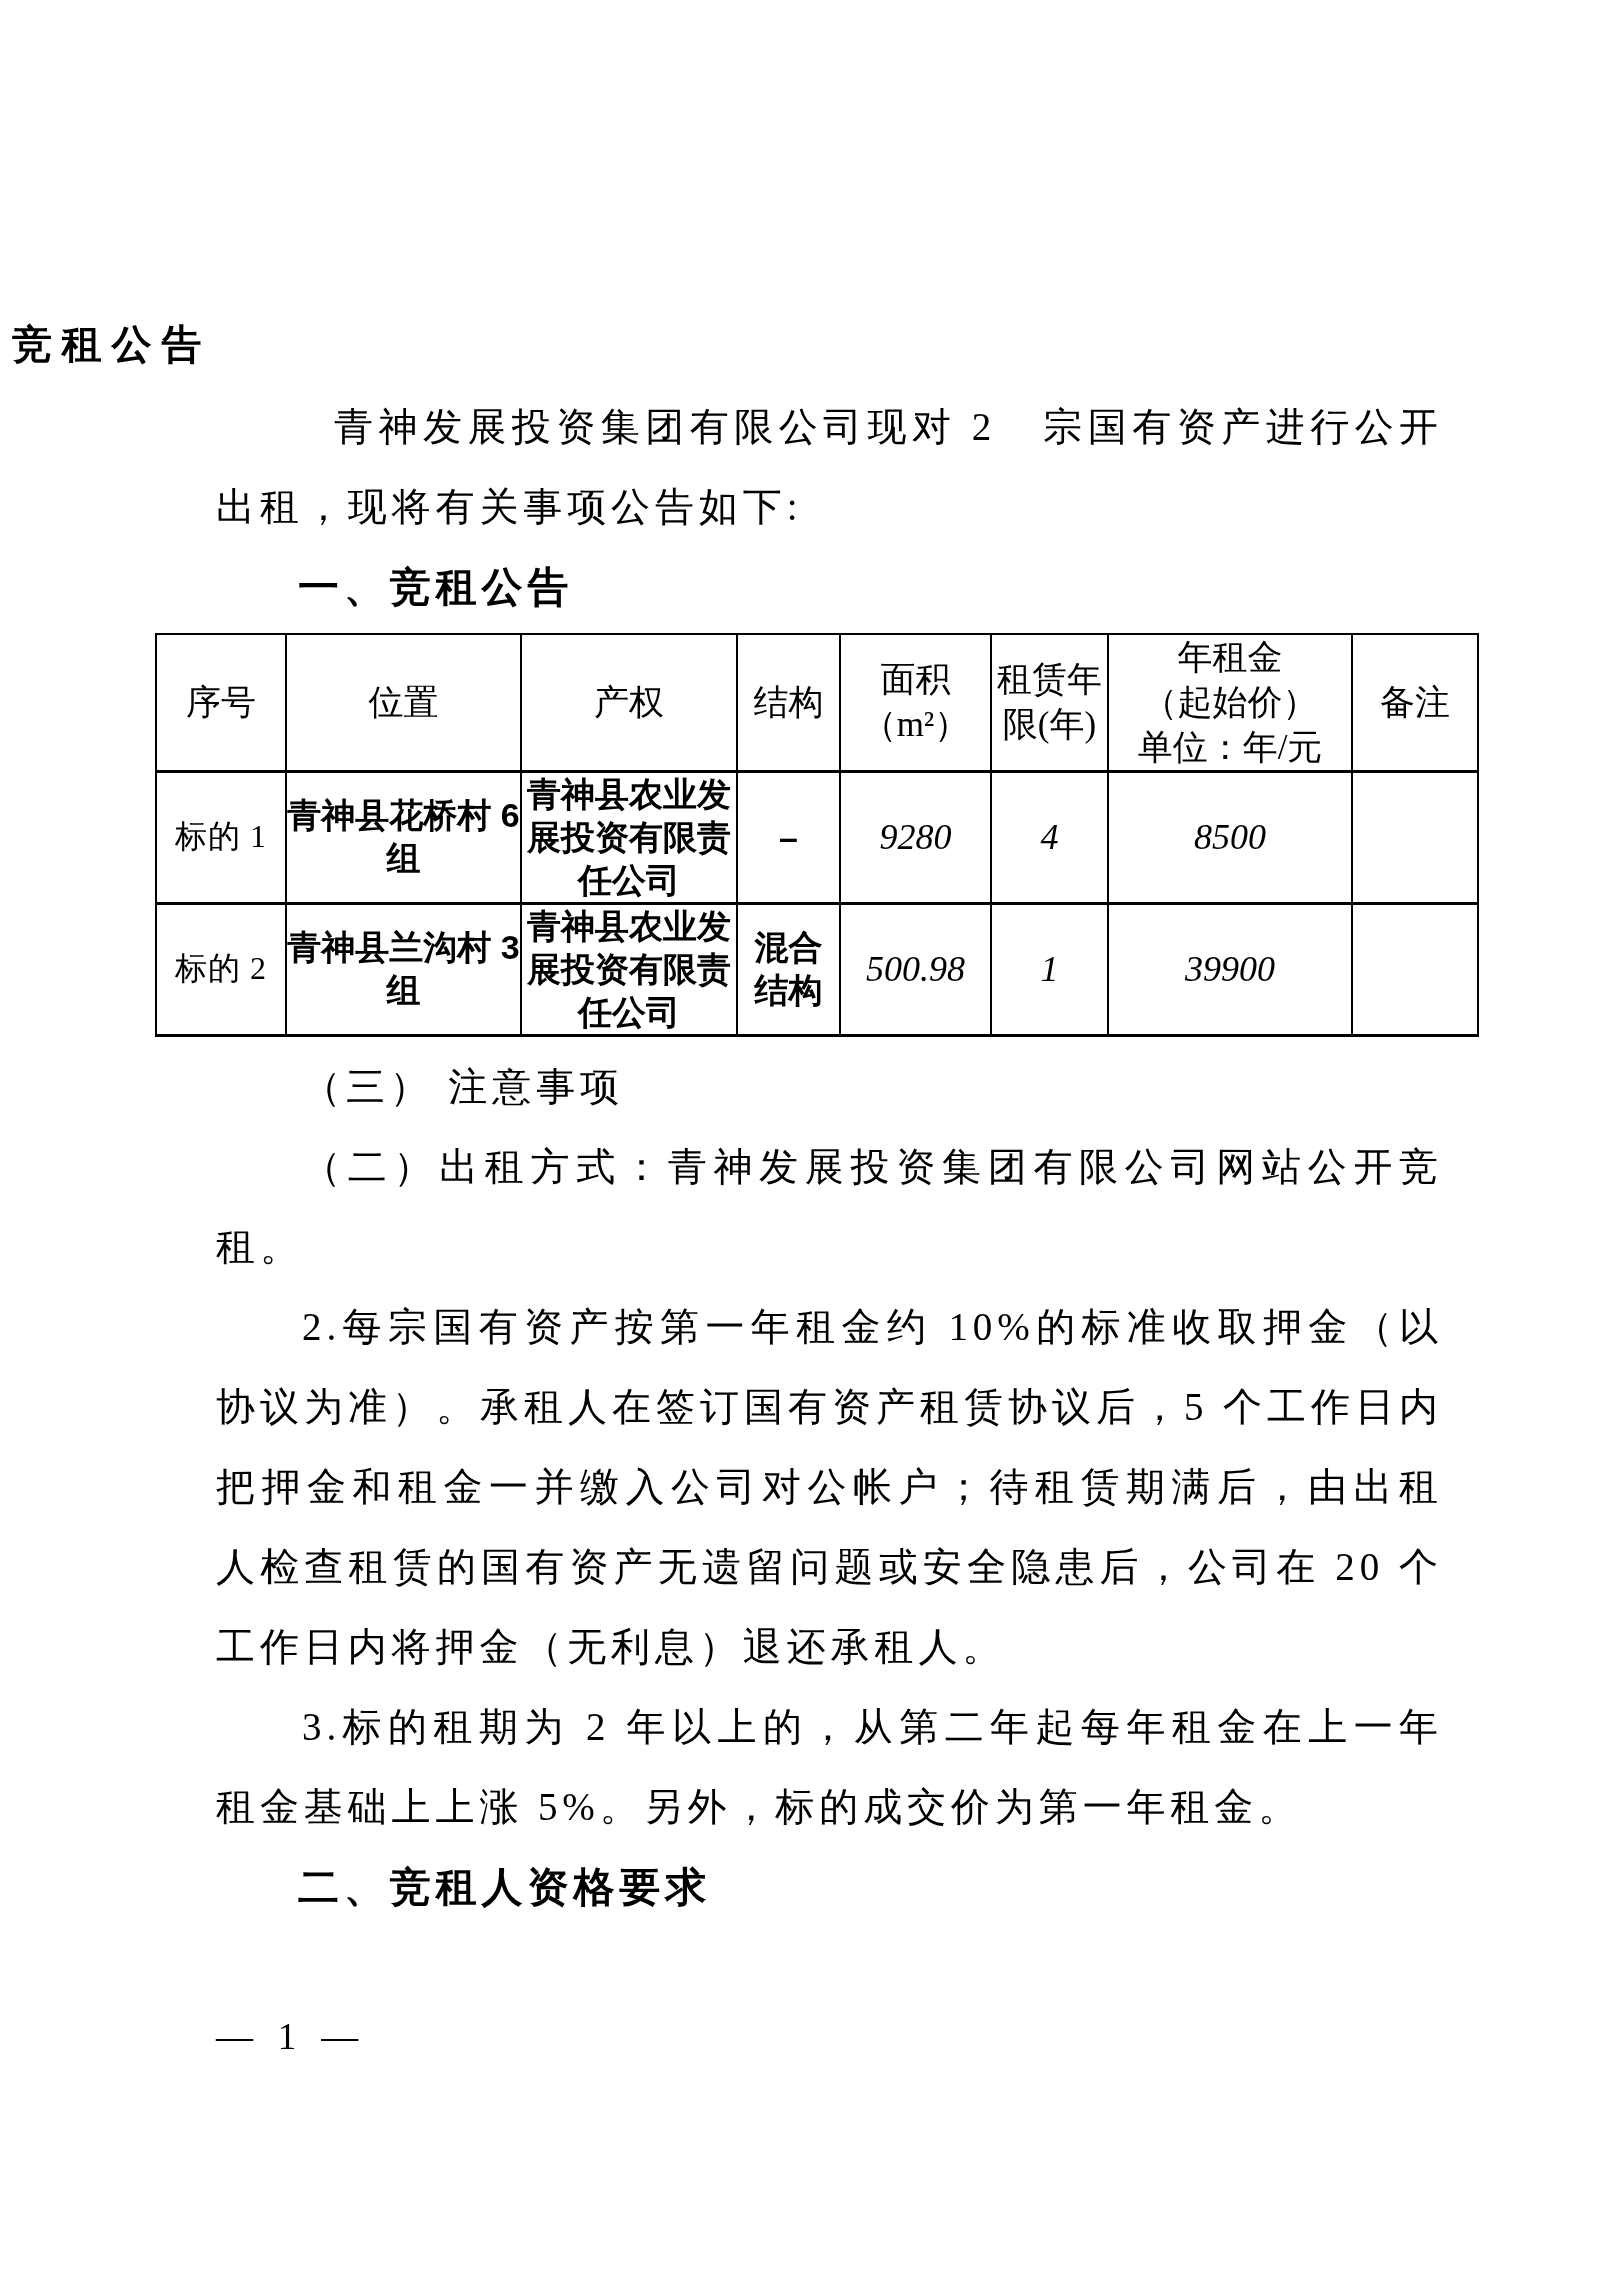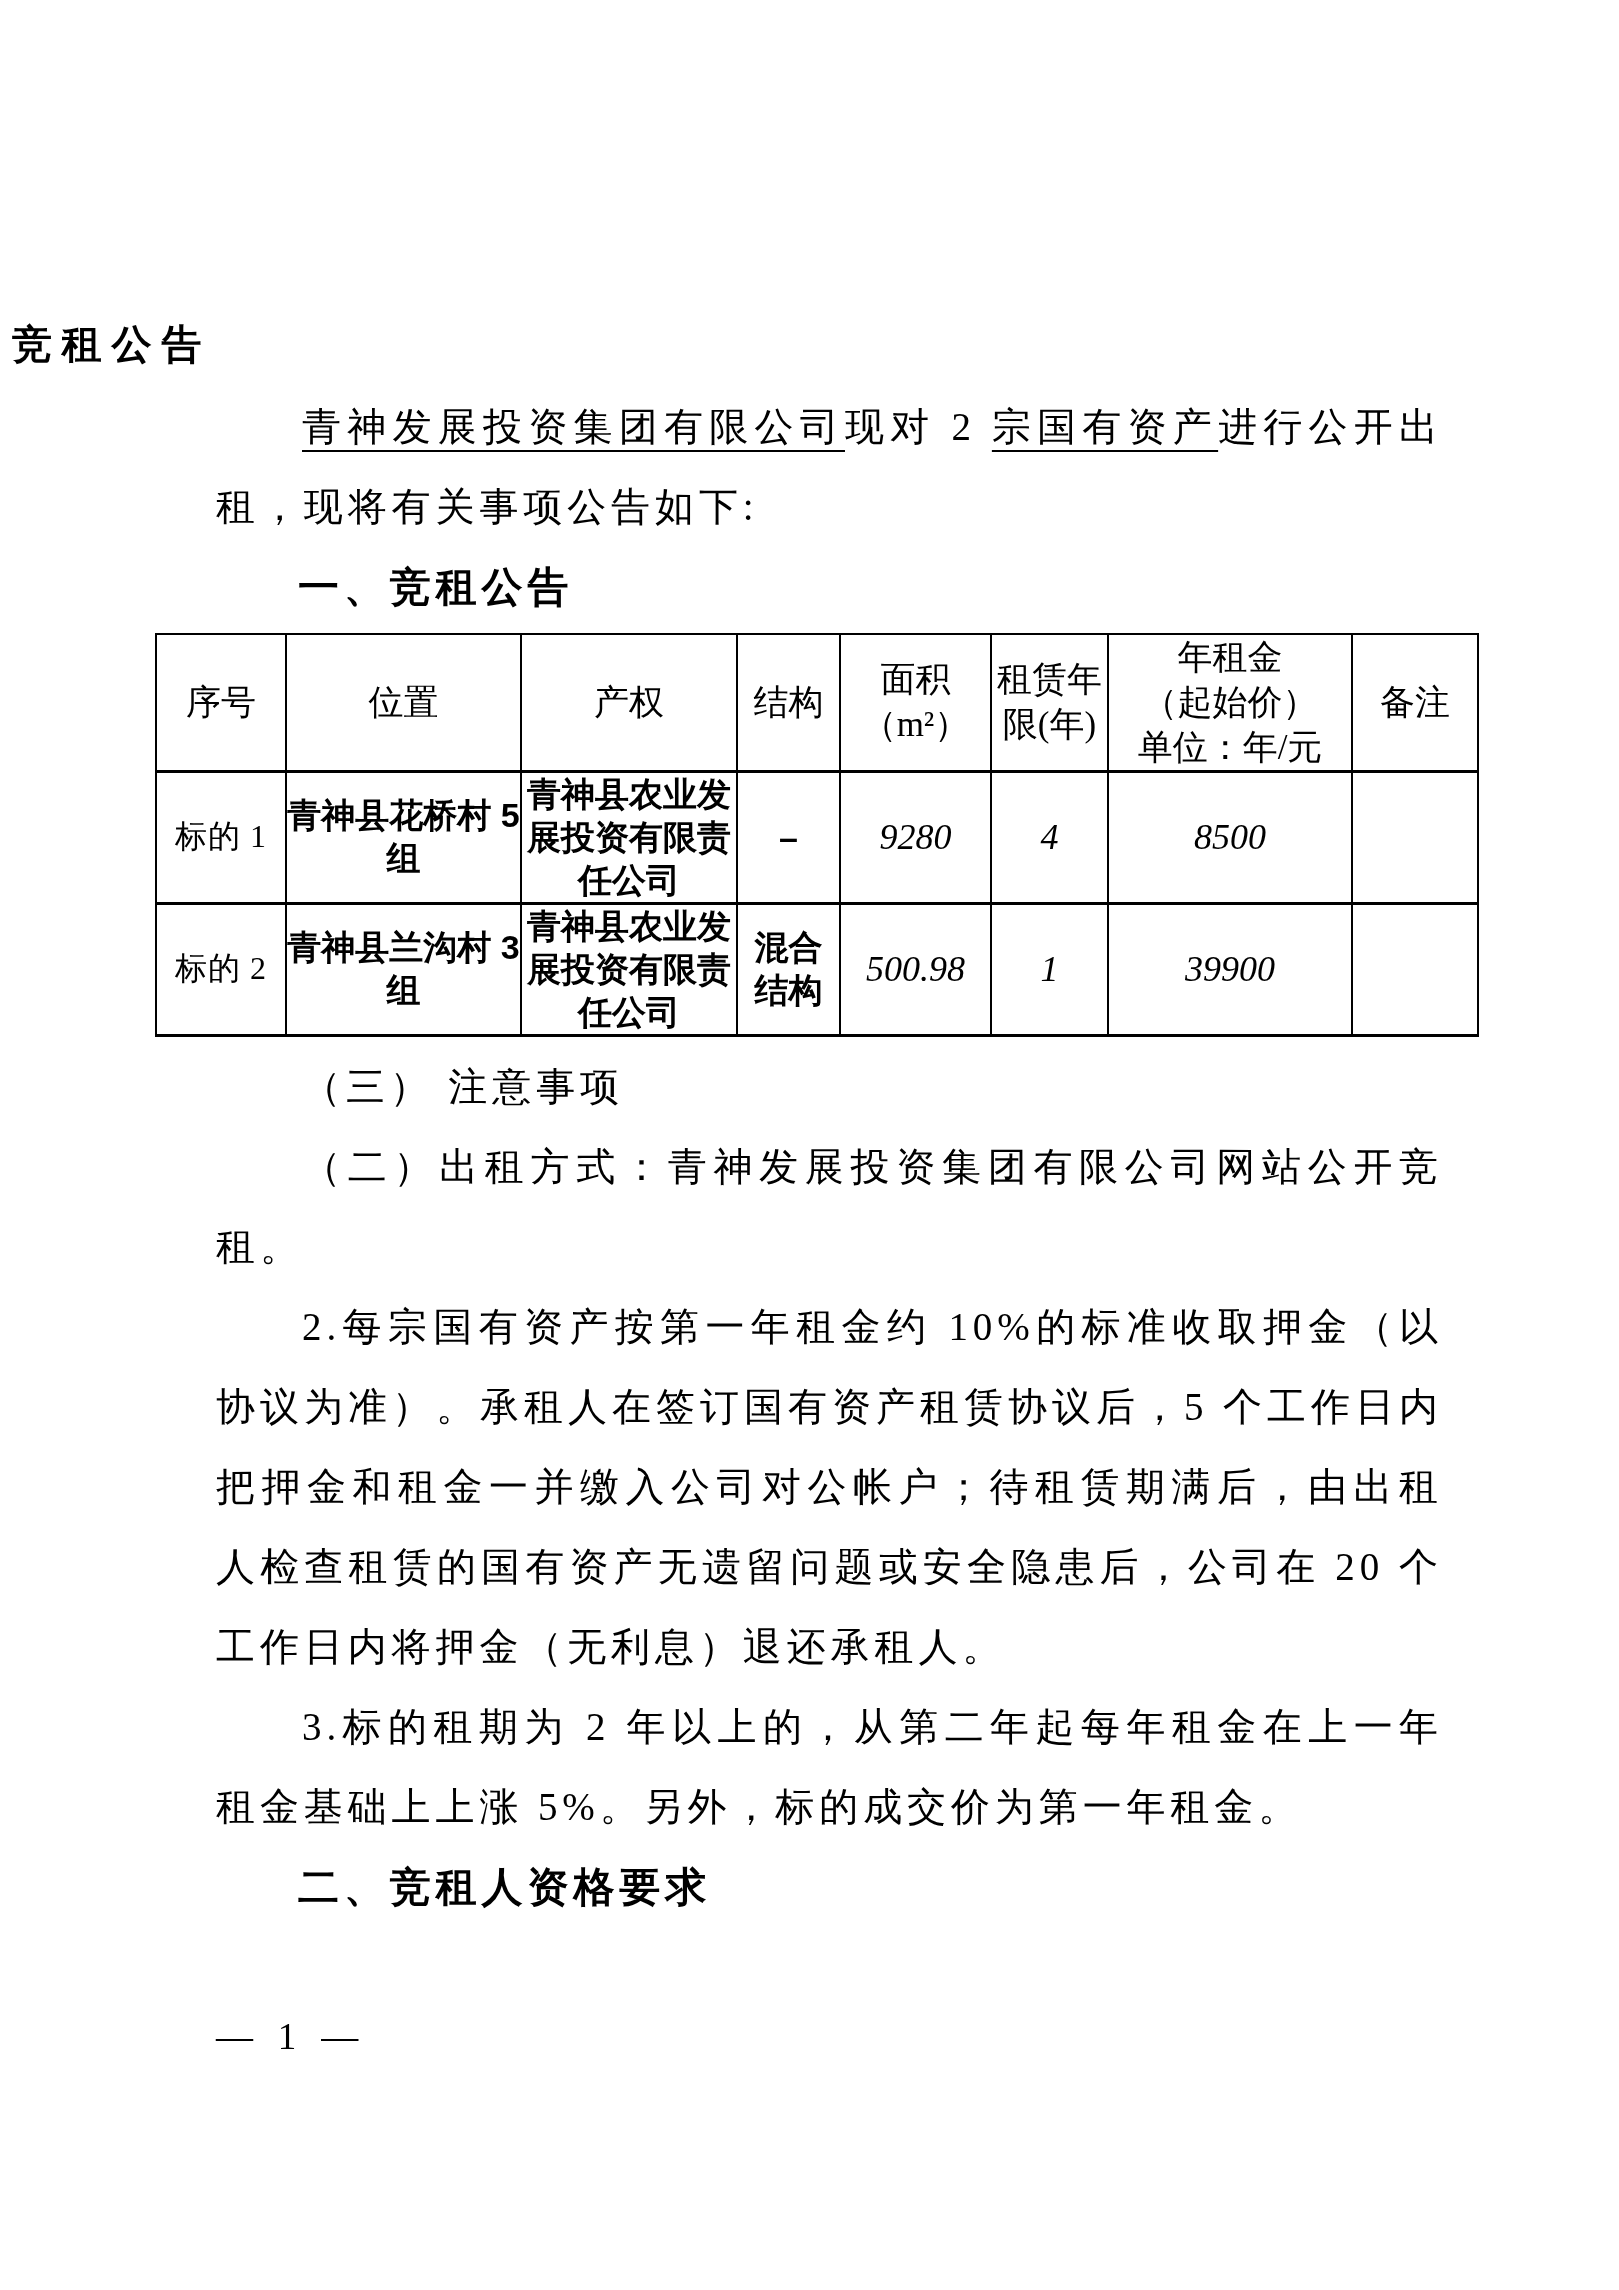--- a/index.html
+++ b/index.html
@@ -17,21 +17,21 @@
     font-family: "Liberation Serif", "DejaVu Serif", serif;
   }
   .content {
     position: absolute; left: 216px; top: 387px; width: 1227px;
   }
   .para {
     margin: 0; font-size: 39px; line-height: 80px;
     letter-spacing: 4.9px; text-align: justify;
     text-indent: 86px;
   }
-  .para .u { text-decoration: underline; text-decoration-thickness: 2px; text-underline-offset: 9.8px; }
+  .para .u { text-decoration-thickness: 2px; text-underline-offset: 9.8px; margin-left: 32px; }
   .h-bold {
     margin: 0; font-size: 41px; line-height: 80px; font-weight: bold;
     letter-spacing: 4.9px; text-indent: 82px;
     font-family: "Liberation Sans", "DejaVu Sans", sans-serif;
   }
   .sub {
     margin: 0; font-size: 39px; line-height: 80px;
     letter-spacing: 4.9px; text-indent: 86px; text-align: justify;
   }
   table.asset {
@@ -99,21 +99,21 @@
 限(年)</th>
           <th>年租金
 （起始价）
 单位：年/元</th>
           <th>备注</th>
         </tr>
       </thead>
       <tbody>
         <tr class="row-1">
           <td class="c-no">标的 1</td>
-          <td class="c-loc">青神县花桥村 5
+          <td class="c-loc">青神县花桥村 6
 组</td>
           <td class="c-own">青神县农业发
 展投资有限责
 任公司</td>
           <td class="c-struct">–</td>
           <td class="c-num">9280</td>
           <td class="c-num">4</td>
           <td class="c-num">8500</td>
           <td class="c-remark"></td>
         </tr>

